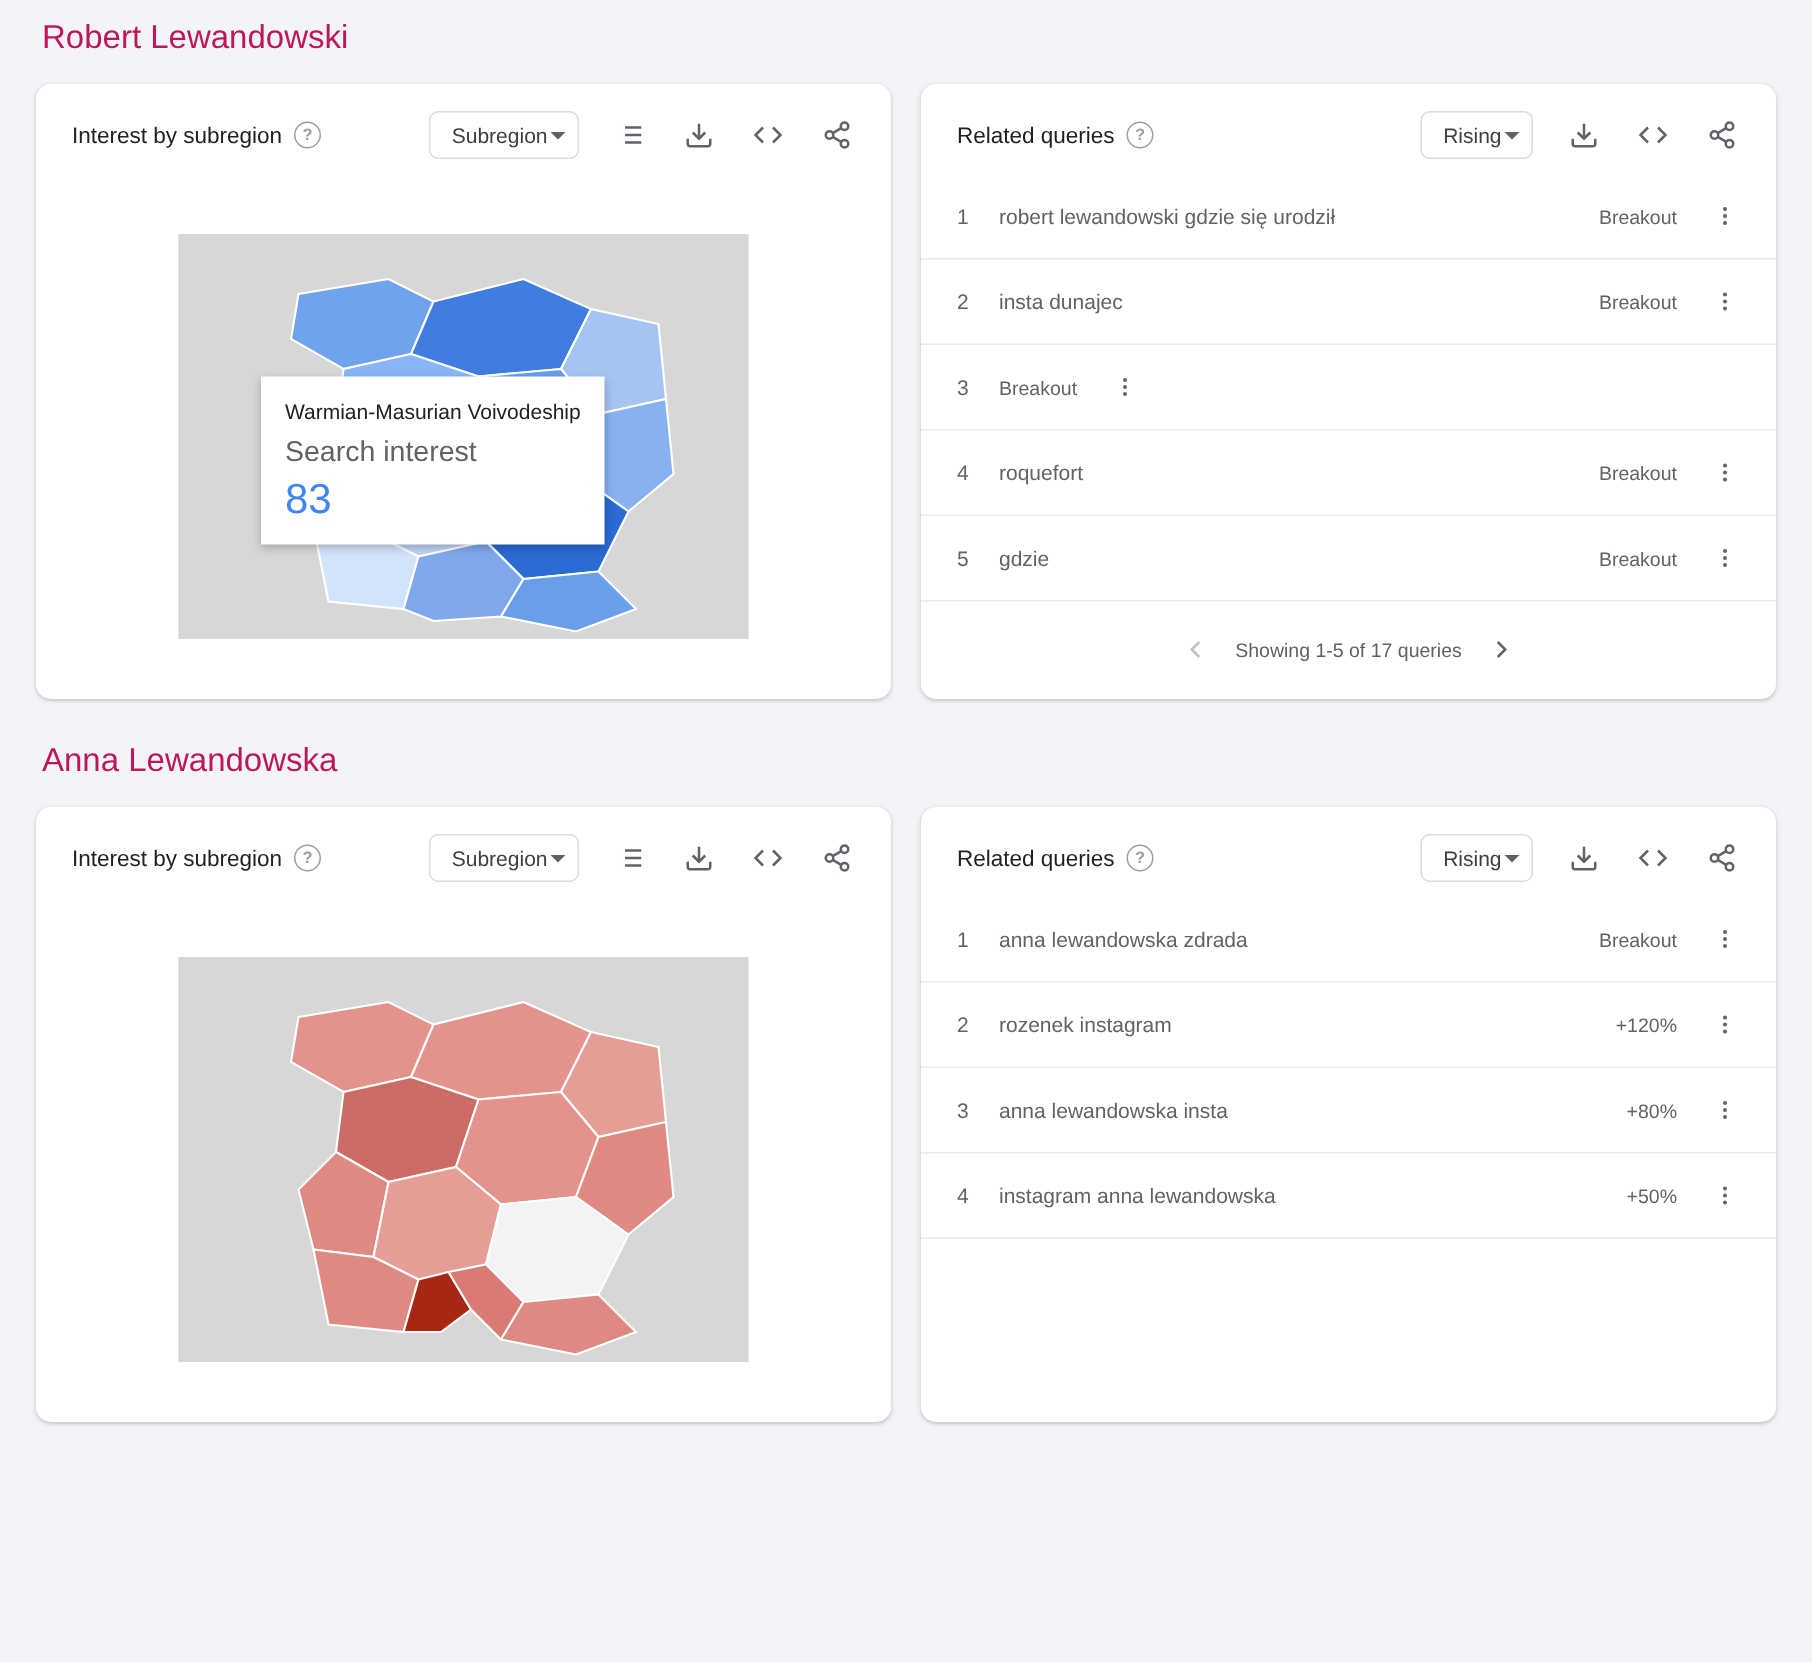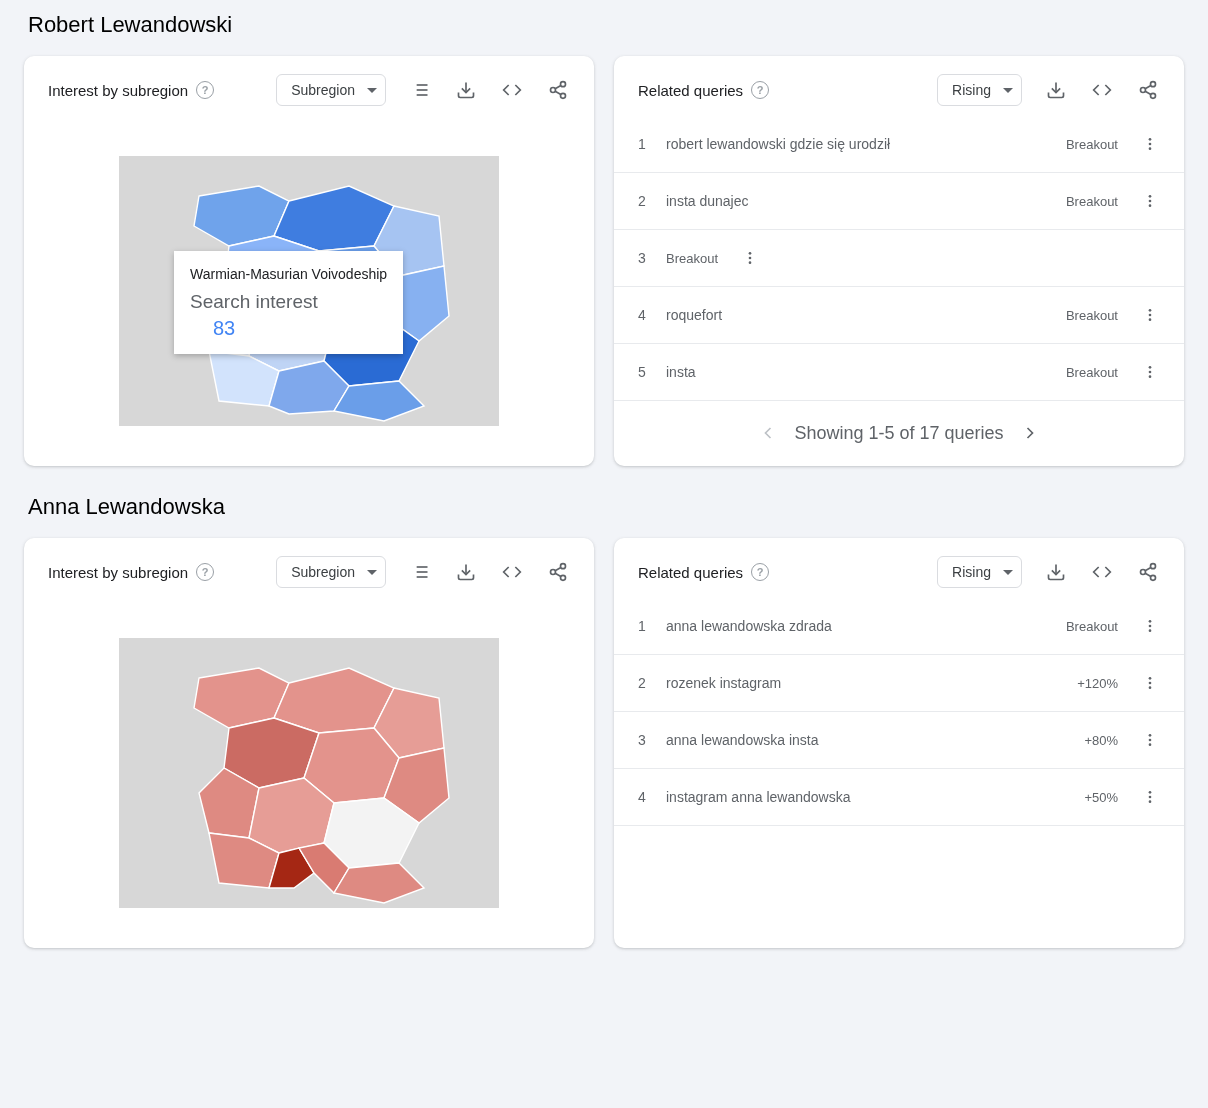--- a/index.html
+++ b/index.html
@@ -7,21 +7,21 @@
     margin: 0;
     background: #f2f4f8;
     font-family: Arial, sans-serif;
     color: #202124;
     padding: 0 24px 24px;
     width: 1208px;
   }
   .section-title {
     font-size: 22px;
     font-weight: 400;
-    color: #000000;
+    color: #be185d;
     margin: 12px 0 18px 4px;
   }
   .row {
     display: flex;
     gap: 20px;
     margin-bottom: 28px;
   }
   .card {
     background: #fff;
     border-radius: 10px;
@@ -55,21 +55,21 @@
   }
   .spacer { flex: 1; }
   .dropdown {
     border: 1px solid #dadce0;
     border-radius: 6px;
     padding: 7px 8px 7px 14px;
     font-size: 14px;
     color: #3c4043;
     display: inline-flex;
     align-items: center;
-    gap: 12px;
+    gap: 2px;
     cursor: pointer;
   }
   .icon-btn {
     width: 24px; height: 24px;
     margin-left: 14px;
     display: inline-flex;
     align-items: center; justify-content: center;
     color: #5f6368; cursor: pointer;
   }
   .map-area {
@@ -90,21 +90,21 @@
     position: absolute;
     background: #fff;
     box-shadow: 0 2px 6px rgba(0,0,0,.25);
     padding: 14px 16px;
     font-size: 14px;
     color: #202124;
     min-width: 150px;
   }
   .tooltip .t-name { color: #202124; line-height: 1.3; }
   .tooltip .t-label { color: #5f6368; font-size: 19px; margin-top: 8px; }
-  .tooltip .t-val { color: #4285f4; font-size: 20px; margin-top: 4px; margin-left: 23px; }
+  .tooltip .t-val { color: #4285f4; font-size: 28px; margin-top: 4px; }
   .list {
     display: flex; flex-direction: column;
     padding: 0;
   }
   .list-row {
     display: flex;
     align-items: center;
     padding: 18px 24px;
     border-bottom: 1px solid #e8eaed;
     font-size: 14px;
@@ -117,21 +117,21 @@
   .more-dots {
     width: 20px; height: 20px;
     display: inline-flex; align-items: center; justify-content: center;
     color: #5f6368; cursor: pointer; margin-left: 6px;
   }
   .pager {
     display: flex; align-items: center; justify-content: center;
     gap: 14px;
     padding: 20px 0;
     color: #5f6368;
-    font-size: 18px;
+    font-size: 13px;
   }
   svg { display: block; }
   .caret { width: 0; height: 0; border-left: 5px solid transparent; border-right: 5px solid transparent; border-top: 5px solid #5f6368; }
 </style>
 </head>
 <body>
 
 <div class="section-title">Robert Lewandowski</div>
 
 <div class="row">
@@ -282,21 +282,21 @@
           <span class="more-dots">
             <svg width="16" height="16" viewBox="0 0 24 24" fill="#5f6368">
               <circle cx="12" cy="5" r="2"></circle>
               <circle cx="12" cy="12" r="2"></circle>
               <circle cx="12" cy="19" r="2"></circle>
             </svg>
           </span>
         </div>
         <div class="list-row">
           <span class="rank">5</span>
-          <span class="q">insta</span>
+          <span class="q">gdzie</span>
           <span class="val">Breakout</span>
           <span class="more-dots">
             <svg width="16" height="16" viewBox="0 0 24 24" fill="#5f6368">
               <circle cx="12" cy="5" r="2"></circle>
               <circle cx="12" cy="12" r="2"></circle>
               <circle cx="12" cy="19" r="2"></circle>
             </svg>
           </span>
         </div>
       </div>

